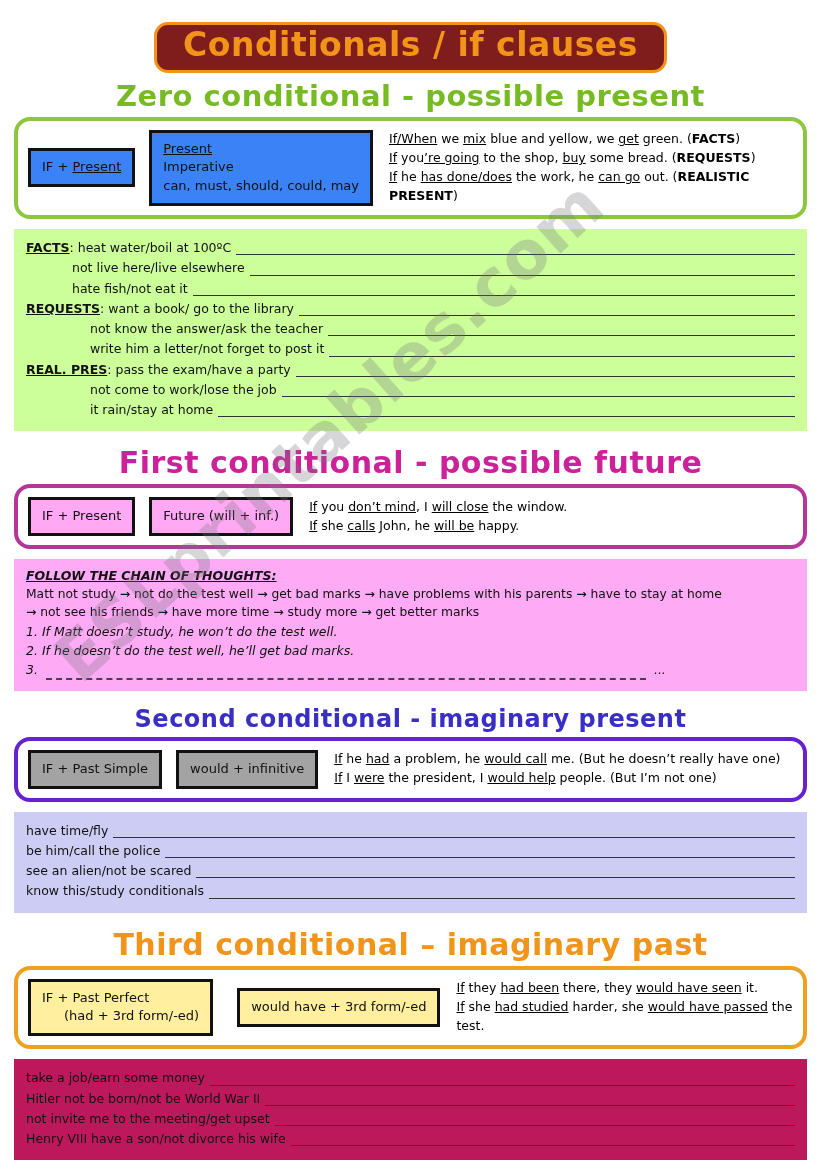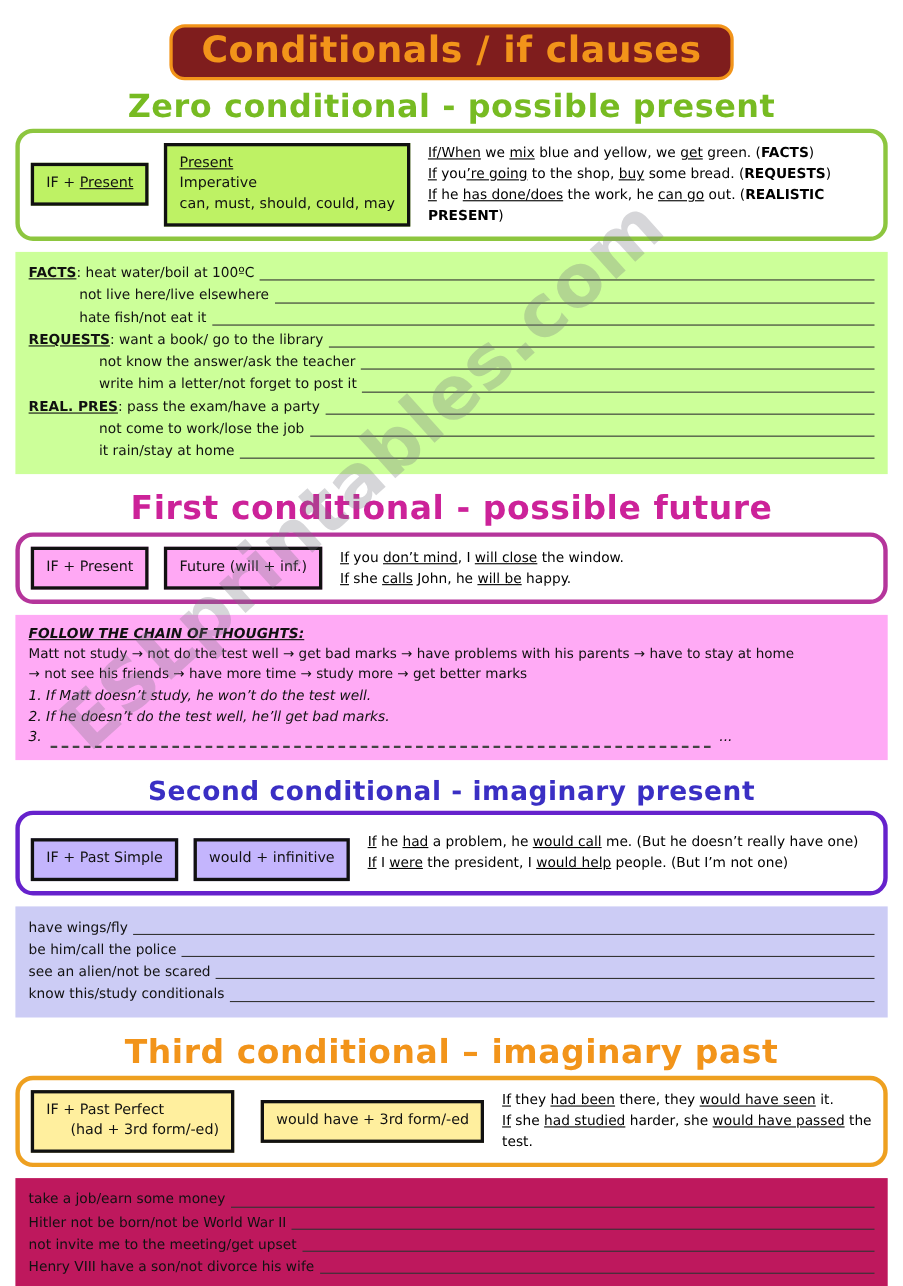--- a/index.html
+++ b/index.html
@@ -65,23 +65,23 @@
   .rb-purple{border:4px solid #6622cc;}
   .rb-orange{border:4px solid #eea020;}
 
   .formula{
     border:3px solid #111111;
     font-size:13px;color:#111111;
     padding:7px 11px;box-sizing:border-box;
     line-height:1.45;
     font-family:"DejaVu Sans", sans-serif;
   }
-  .f-green{background:#bef264;}
+  .f-green{background:#3b82f6;}
   .f-pink{background:#ffa8f4;}
-  .f-purple{background:#c4b5fd;margin-top:12px;}
+  .f-purple{background:#a3a3a3;}
   .f-yellow{background:#ffef9e;}
 
   .examples{
     flex:1;padding-left:16px;font-size:12.5px;color:#000;
     line-height:1.5;font-family:"DejaVu Sans", sans-serif;
   }
   .examples .ln{white-space:normal;}
   u{text-decoration:underline;}
   b{font-weight:bold;}
 
@@ -238,21 +238,21 @@
         <span>would + infinitive</span>
       </div>
       <div class="examples">
         <div class="ln"><u>If</u> he <u>had</u> a problem, he <u>would call</u> me. (But he doesn’t really have one)</div>
         <div class="ln"><u>If</u> I <u>were</u> the president, I <u>would help</u> people. (But I’m not one)</div>
       </div>
     </div>
 
     <div class="ex-block ex-purple">
       <div class="ex-line">
-        <span class="ex-prompt" style="padding-left:0;">have wings/fly</span>
+        <span class="ex-prompt" style="padding-left:0;">have time/fly</span>
         <span class="blank"></span>
       </div>
       <div class="ex-line">
         <span class="ex-prompt" style="padding-left:0;">be him/call the police</span>
         <span class="blank"></span>
       </div>
       <div class="ex-line">
         <span class="ex-prompt" style="padding-left:0;">see an alien/not be scared</span>
         <span class="blank"></span>
       </div>

